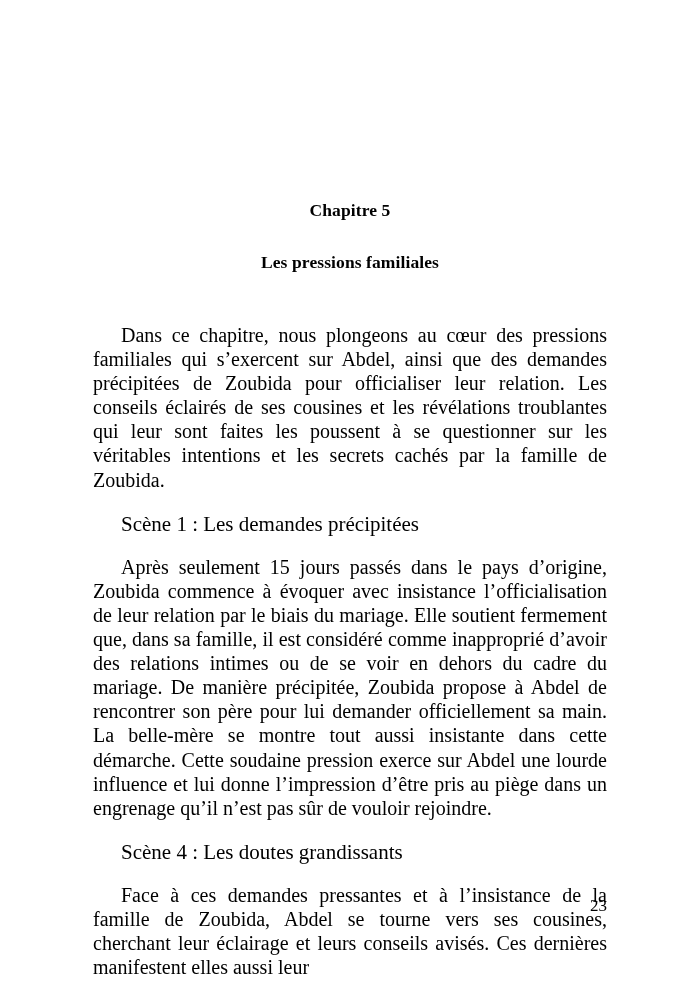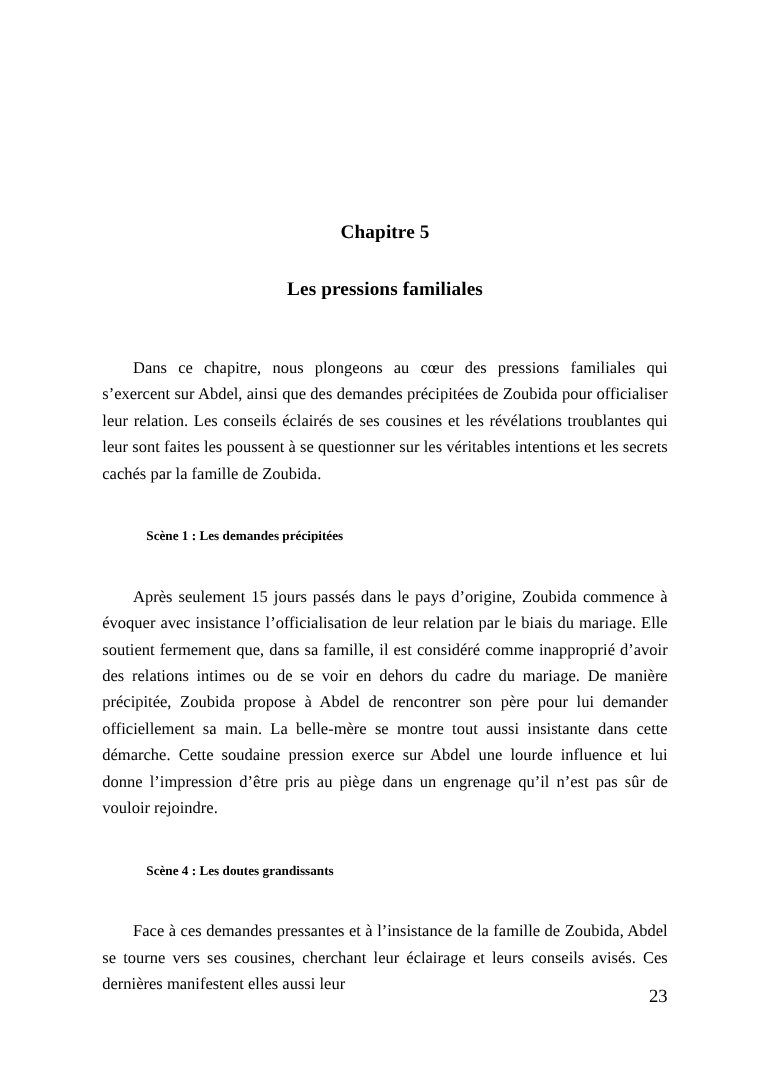--- a/index.html
+++ b/index.html
@@ -54,31 +54,31 @@
 
   
   .body-flow {
     position: absolute;
     left: 0;
     top: 323px;
     width: 514px;
   }
   p.para {
     margin: 0;
-    font-size: 15px;
+    font-size: 20px;
     line-height: 24.1px;
     text-align: justify;
     text-indent: 28px;
     text-justify: inter-word;
     hyphens: none;
   }
   h2.scene-heading {
-    margin: 12px;
-    font-size: 12px;
-    font-weight: bold;
+    margin: 0;
+    font-size: 21px;
+    font-weight: normal;
     line-height: 24.1px;
     text-align: left;
     text-indent: 0;
     padding-left: 28px;
   }
   .gap-before-heading { height: 20px; }
   .gap-after-heading  { height: 19px; }
 
   
   .page-number {

